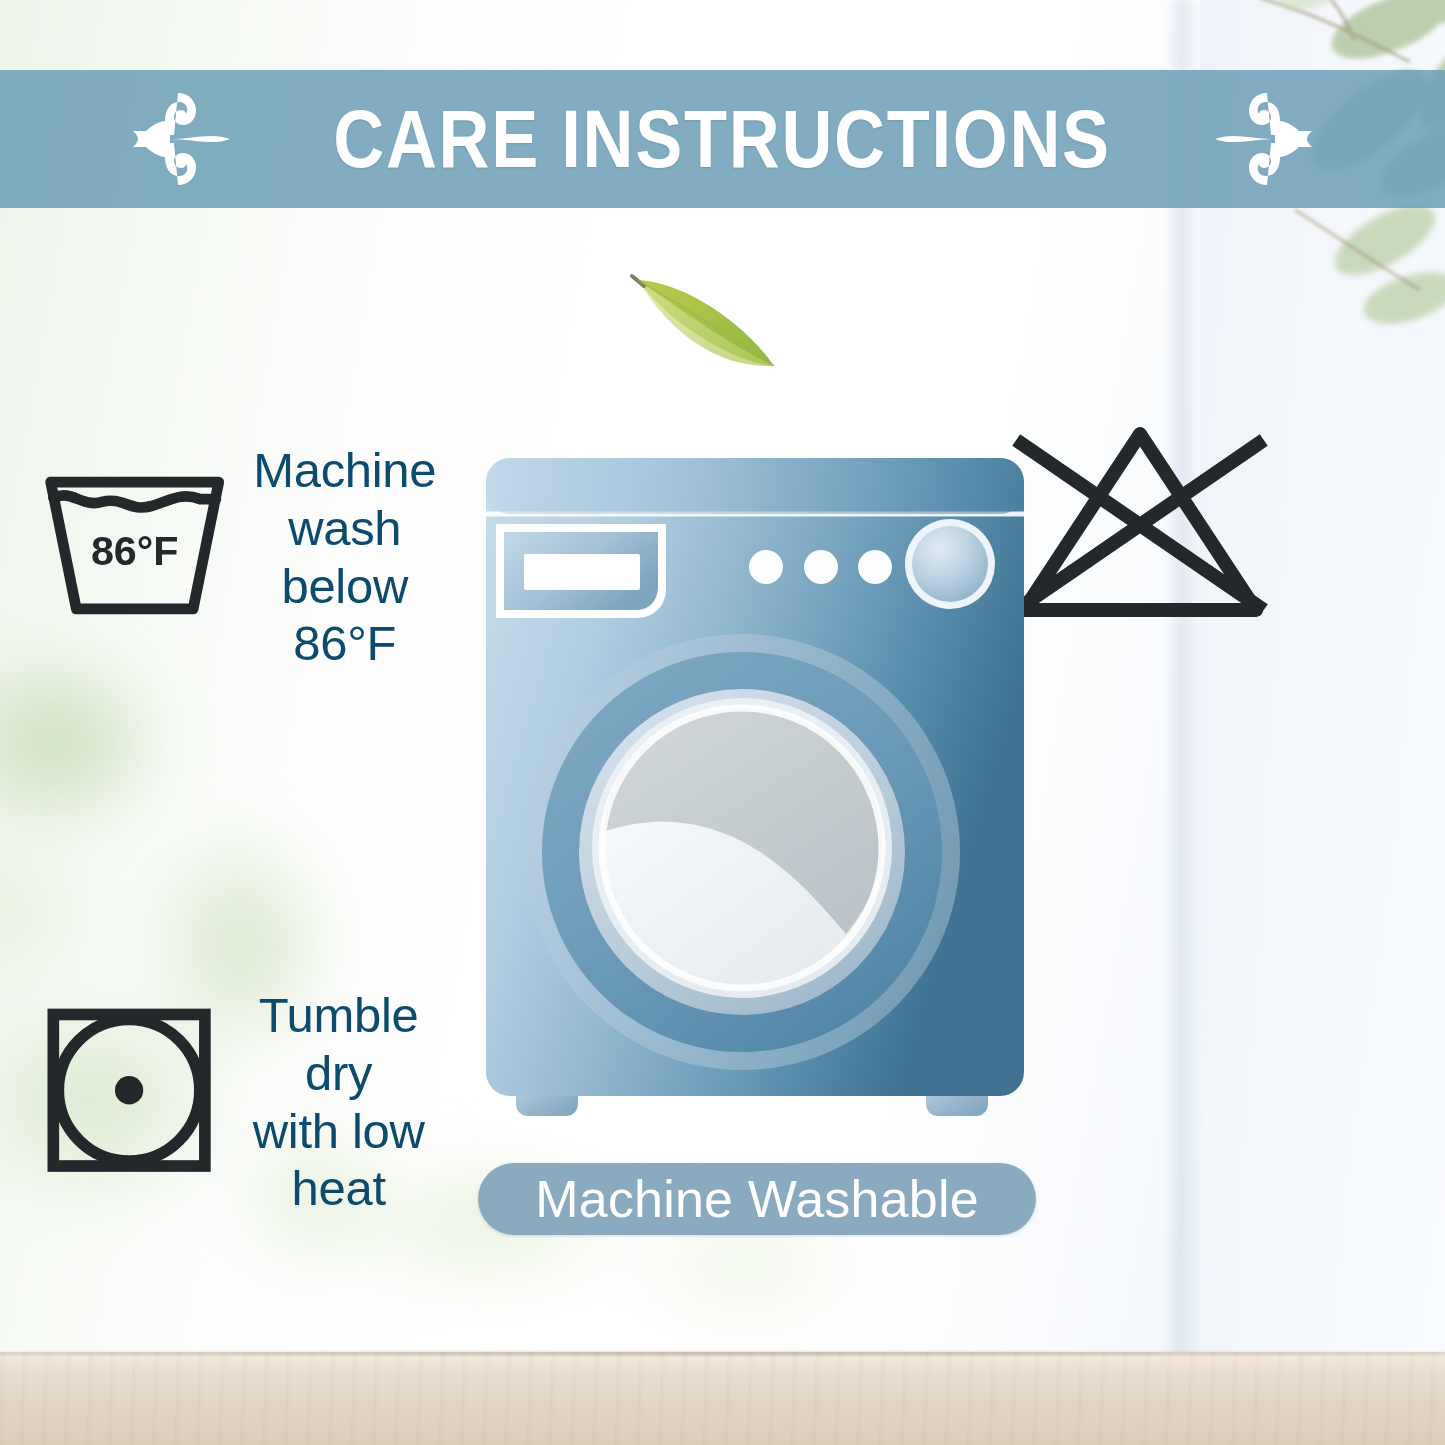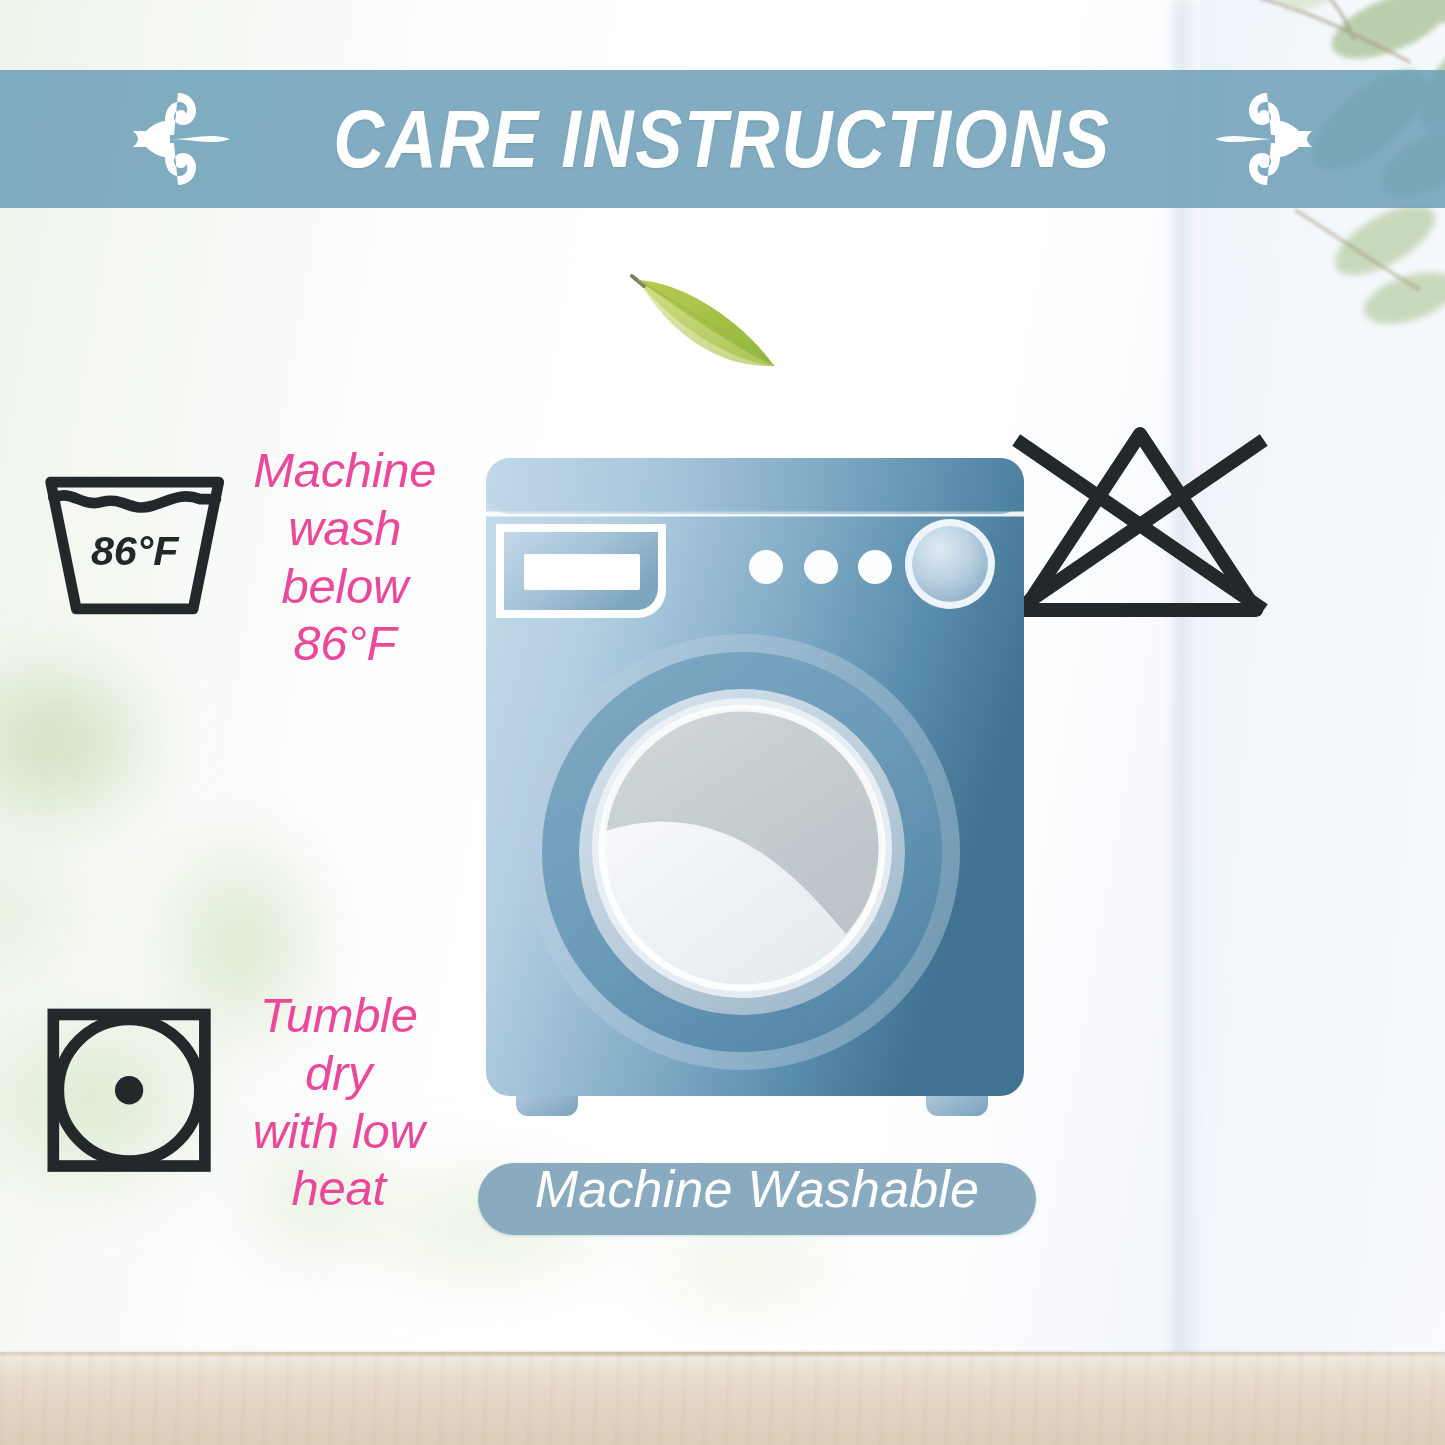--- a/index.html
+++ b/index.html
@@ -7,21 +7,20 @@
     padding: 0;
     background: #ffffff;
   }
   #page {
     position: relative;
     width: 1445px;
     height: 1445px;
     overflow: hidden;
     font-family: "Liberation Sans", sans-serif;
     background: #ffffff;
-    font-style: italic;
   }
 
   
   .bg-base {
     position: absolute; inset: 0;
     background:
       linear-gradient(100deg,
         rgba(236,243,232,0.95) 0%,
         rgba(245,249,243,0.92) 14%,
         rgba(252,253,252,0.95) 26%,
@@ -140,21 +139,21 @@
   .care-item {
     position: absolute;
     width: 420px;
     display: flex;
     align-items: center;
   }
   .care-icon { display: block; }
   .care-label {
     margin-top: 22px;
     text-align: center;
-    color: #ec4899;
+    color: #0c4a6e;
     font-size: 49px;
     line-height: 1.18;
     font-weight: normal;
     white-space: pre-line;
     letter-spacing: -0.3px;
   }
   #care-wash   { left: 35px;  top: 420px; }
   #care-bleach { left: 1000px; top: 420px; }
   #care-dry    { left: 35px;  top: 965px; justify-content: flex-end; }
   #care-iron   { left: 1000px; top: 965px; }
@@ -174,20 +173,21 @@
   }
 
   
   .badge {
     position: absolute;
     left: 478px; top: 1163px;
     width: 558px; height: 72px;
     border-radius: 36px;
     background: rgba(128,163,186,0.92);
     display: flex;
+    align-items: center;
     justify-content: center;
     box-shadow: 0 1px 3px rgba(90,125,150,0.25);
   }
   .badge-text {
     color: #ffffff;
     font-size: 52px;
     line-height: 1;
     letter-spacing: 0.2px;
     white-space: nowrap;
   }

